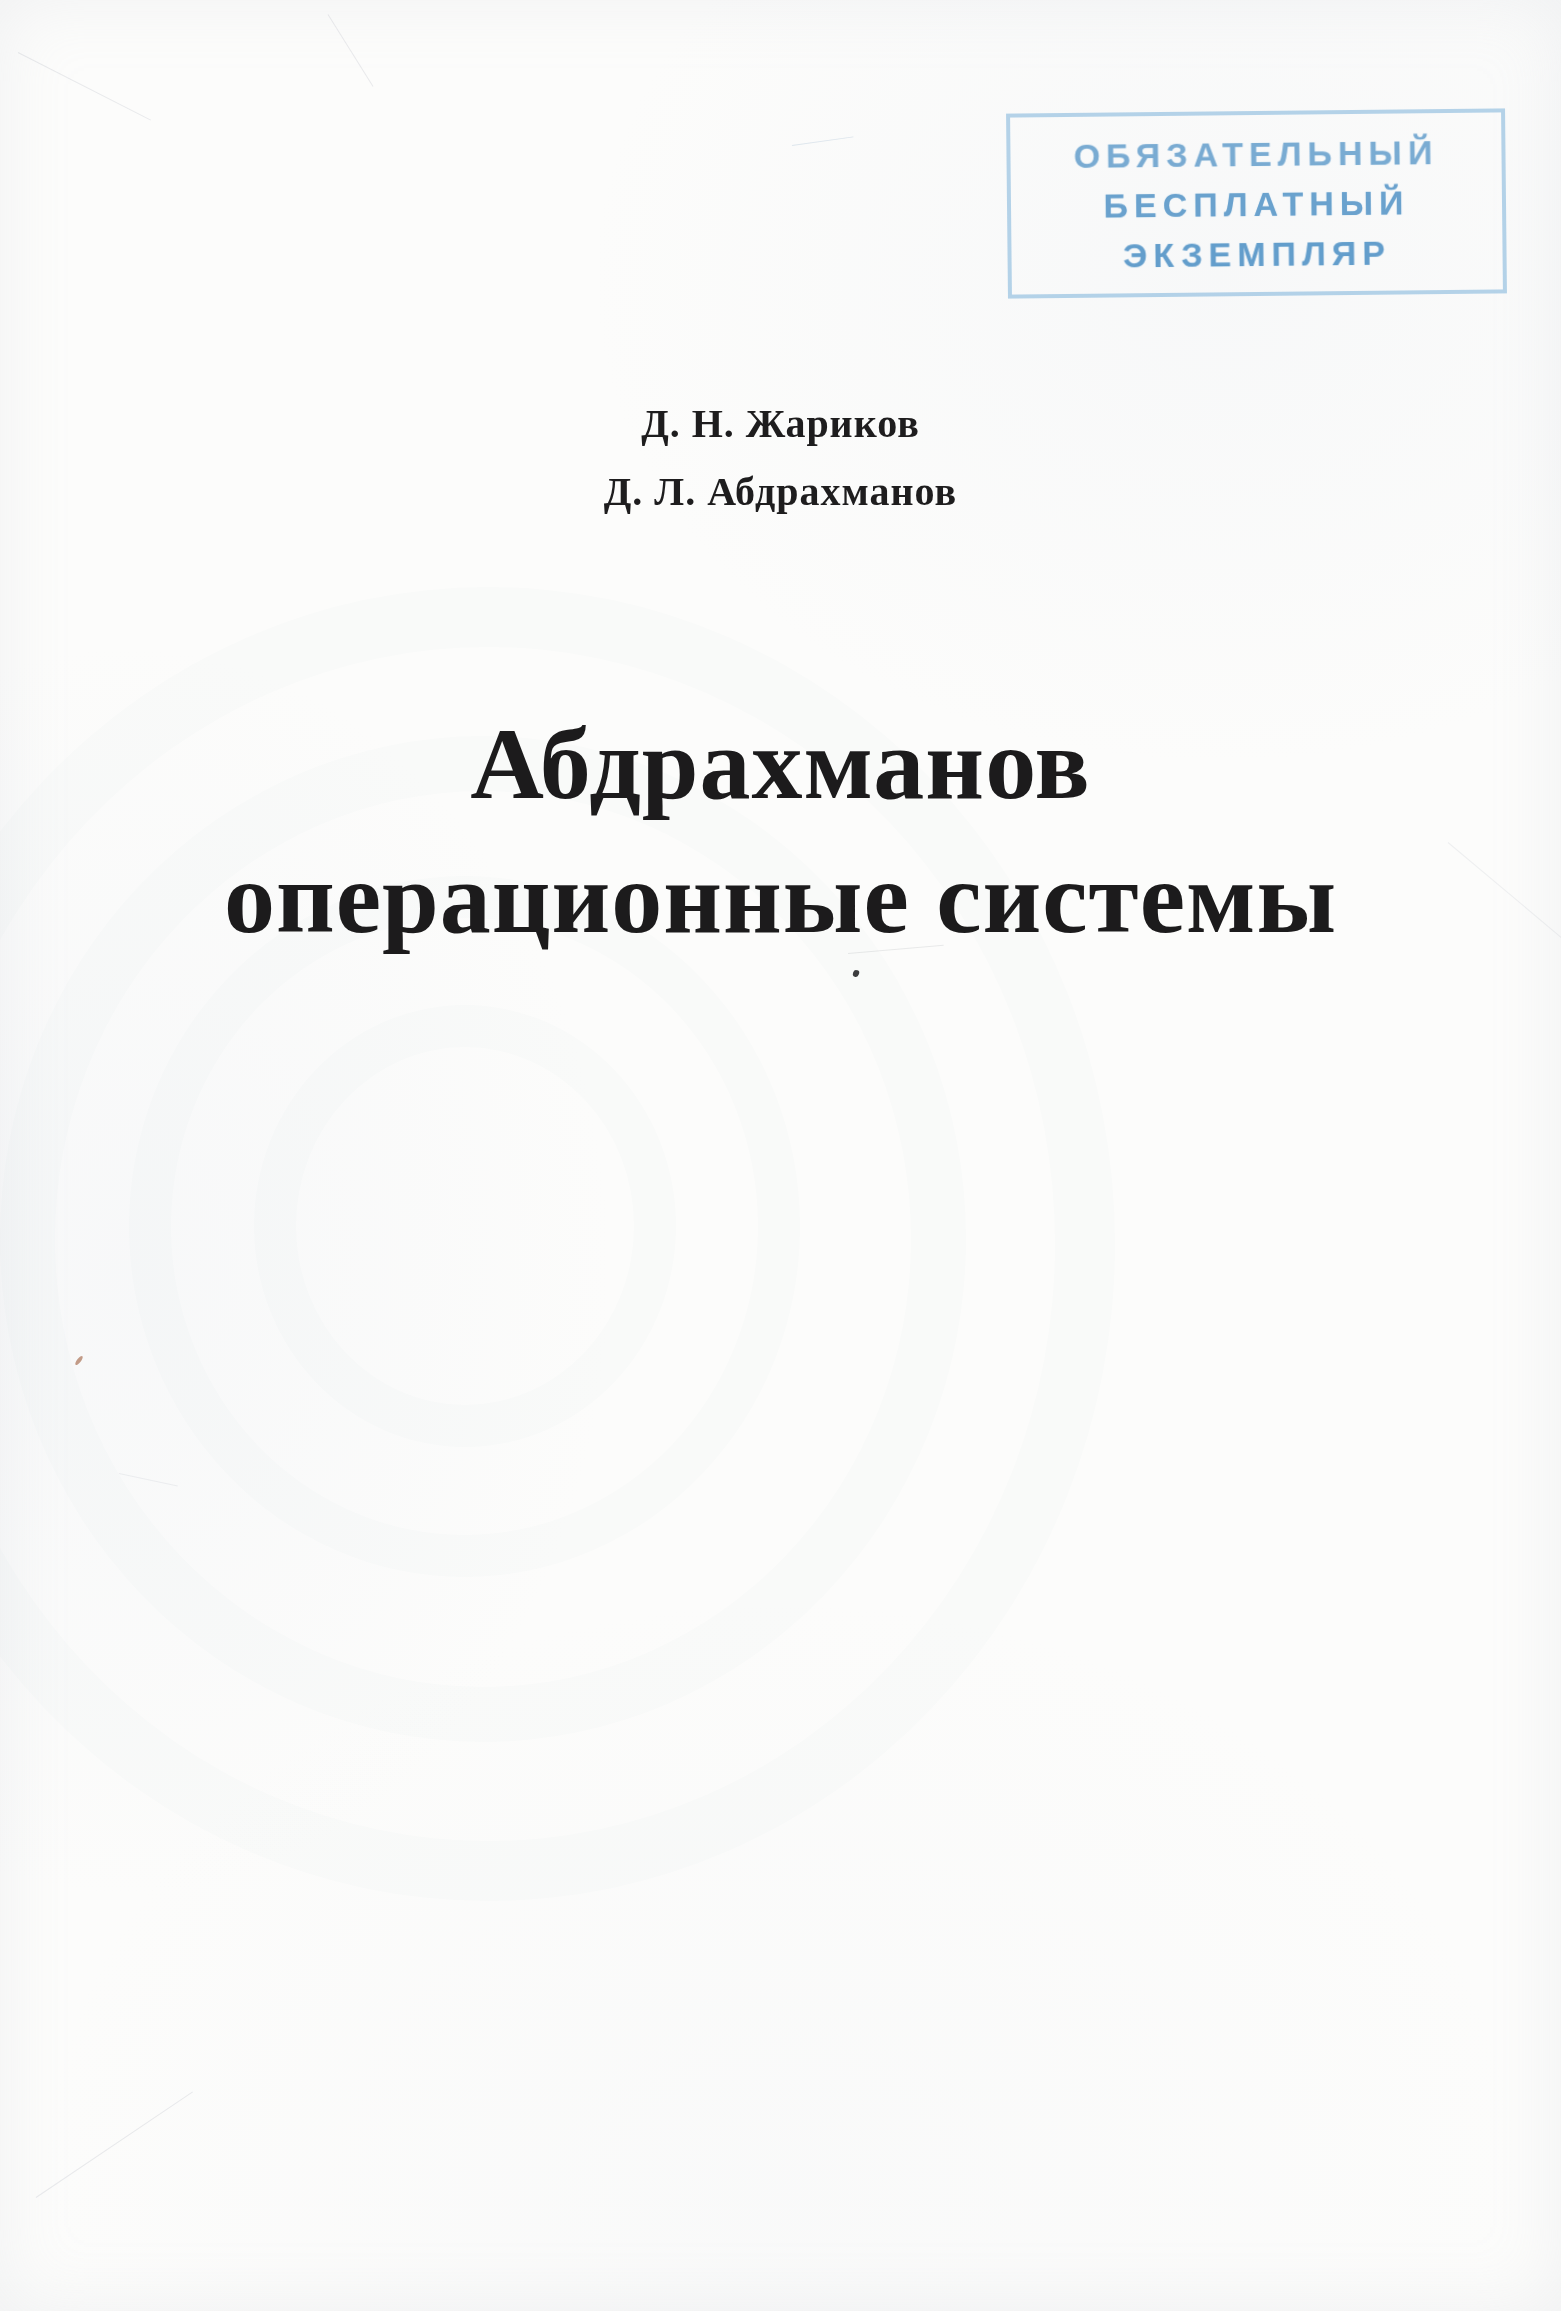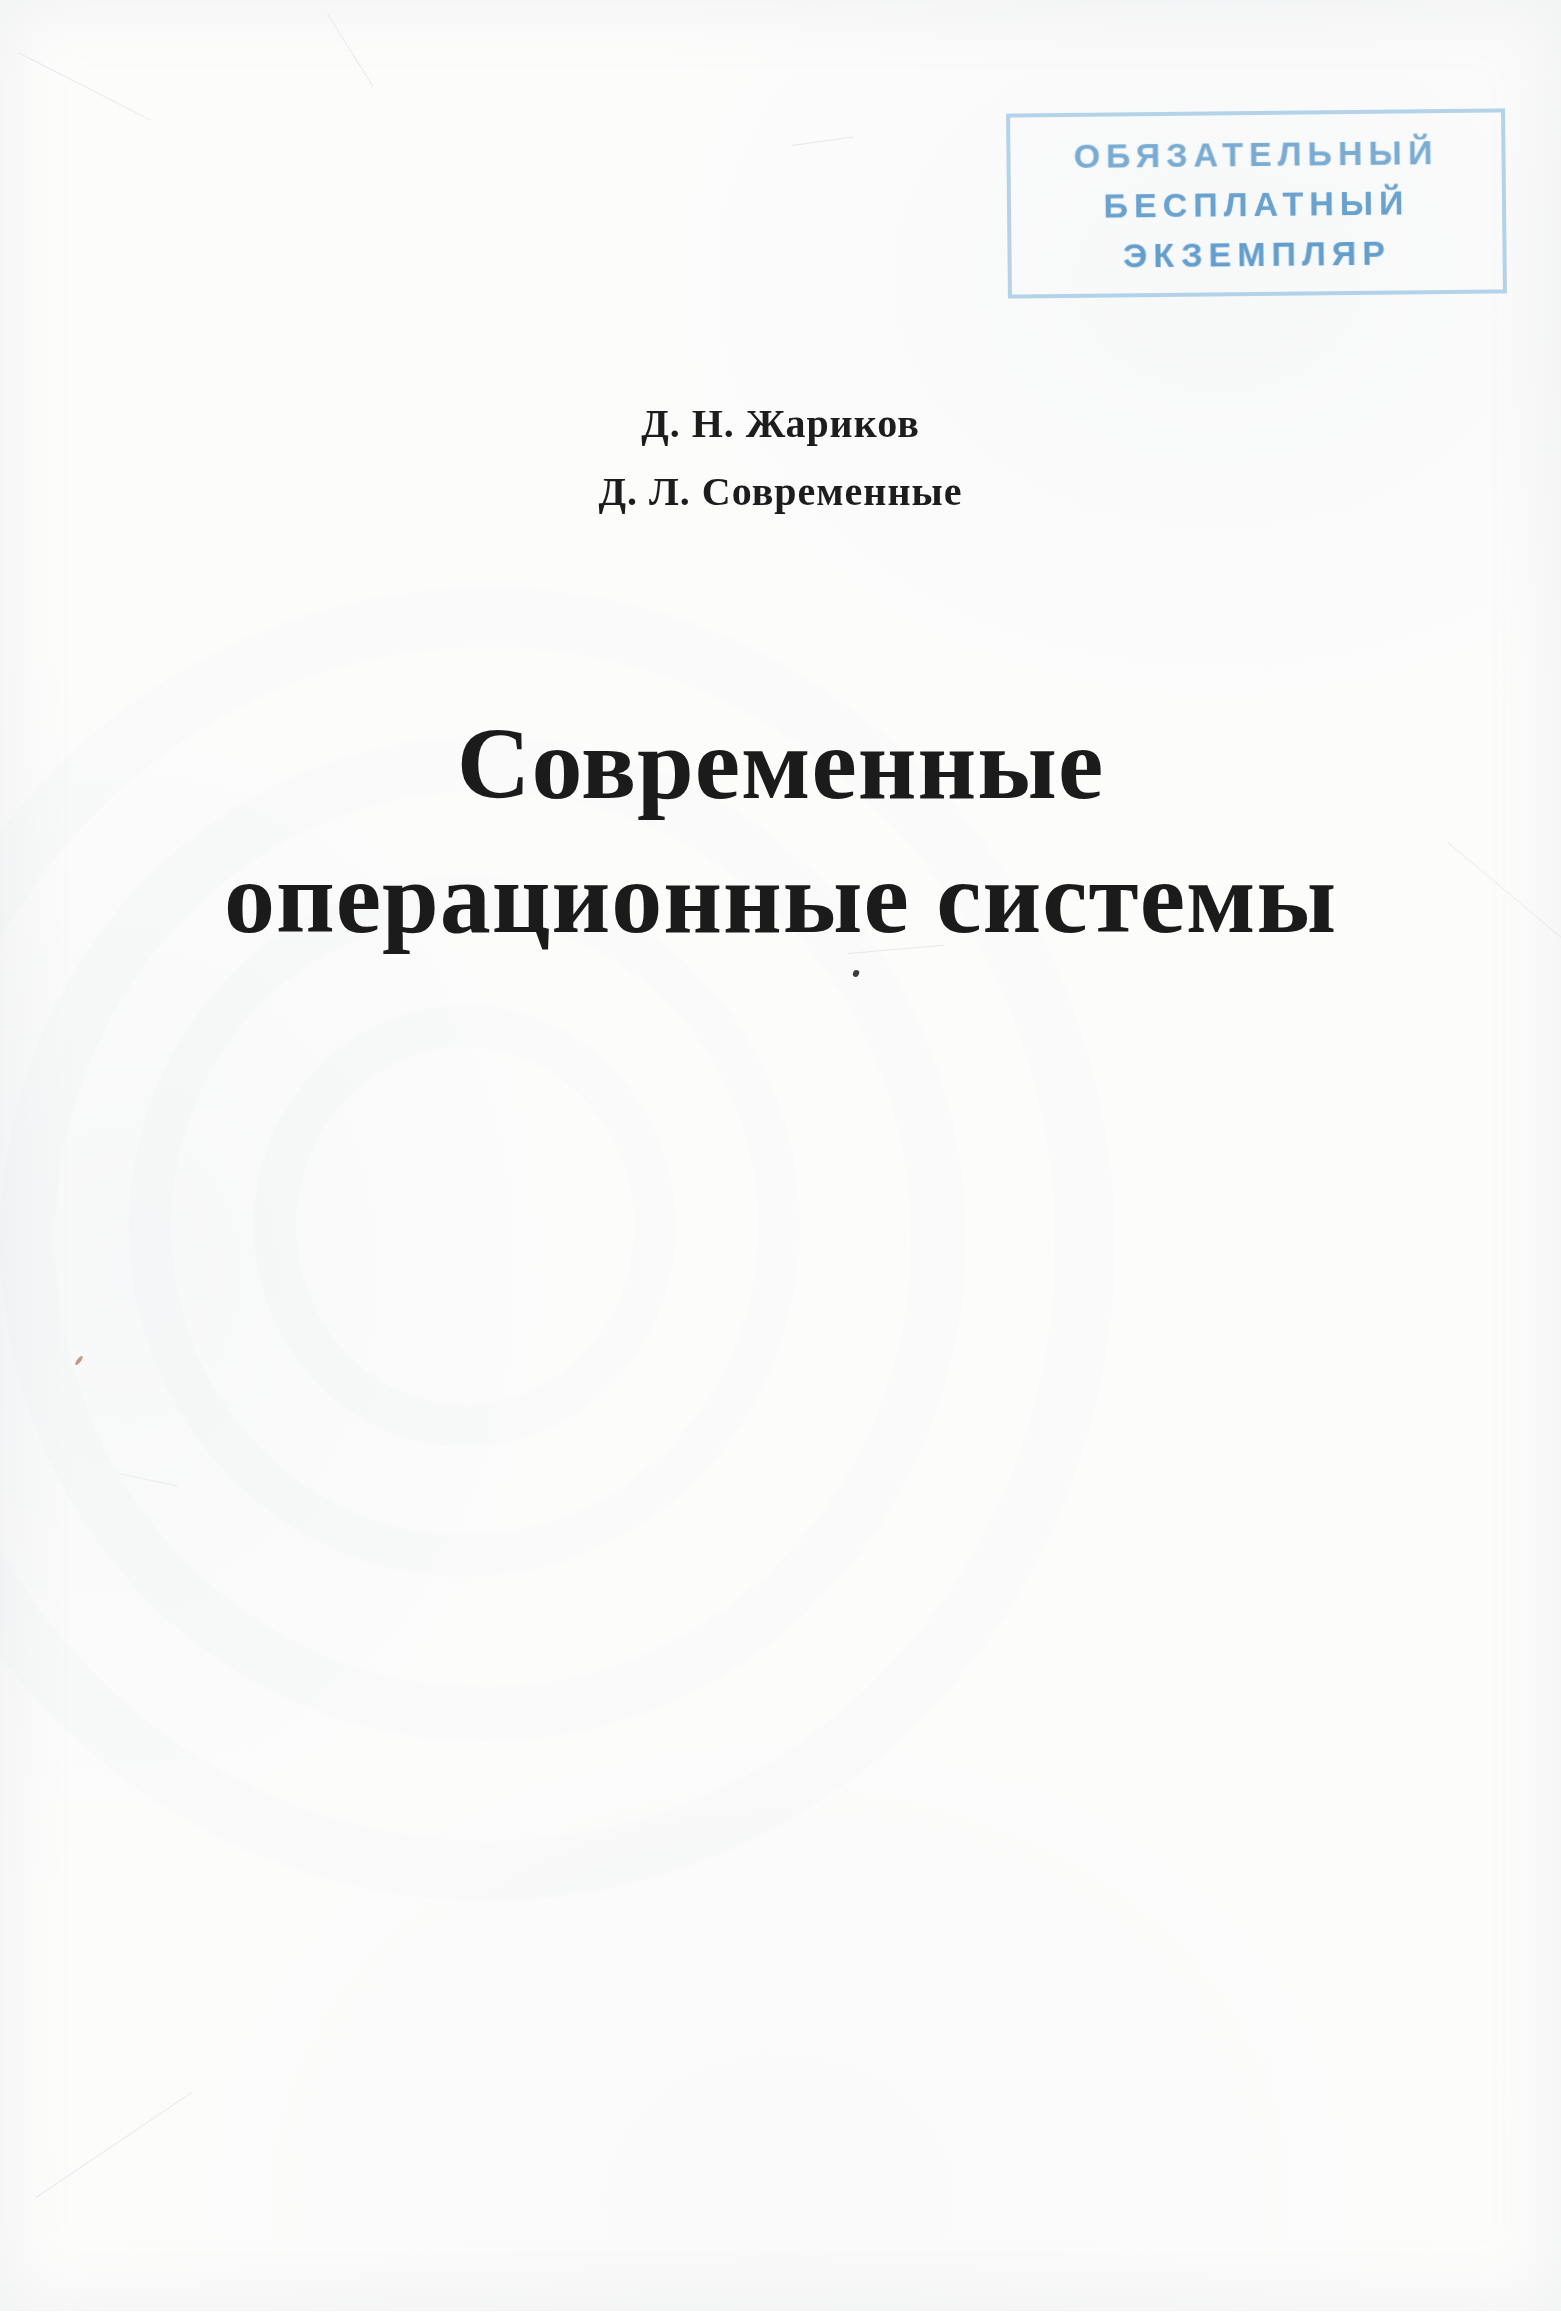--- a/index.html
+++ b/index.html
@@ -155,22 +155,22 @@
   <div class="red-speck"></div>
 
   <div class="stamp">
     <div class="stamp-line f1">ОБЯЗАТЕЛЬНЫЙ</div>
     <div class="stamp-line f2">БЕСПЛАТНЫЙ</div>
     <div class="stamp-line f3">ЭКЗЕМПЛЯР</div>
   </div>
 
   <div class="authors">
     <div class="author-line">Д. Н. Жариков</div>
-    <div class="author-line">Д. Л. Современные</div>
+    <div class="author-line">Д. Л. Абдрахманов</div>
   </div>
 
   <div class="title">
-    <div class="title-line">Современные</div>
+    <div class="title-line">Абдрахманов</div>
     <div class="title-line">операционные системы</div>
   </div>
 
 </div>
 
 
 </body></html>

